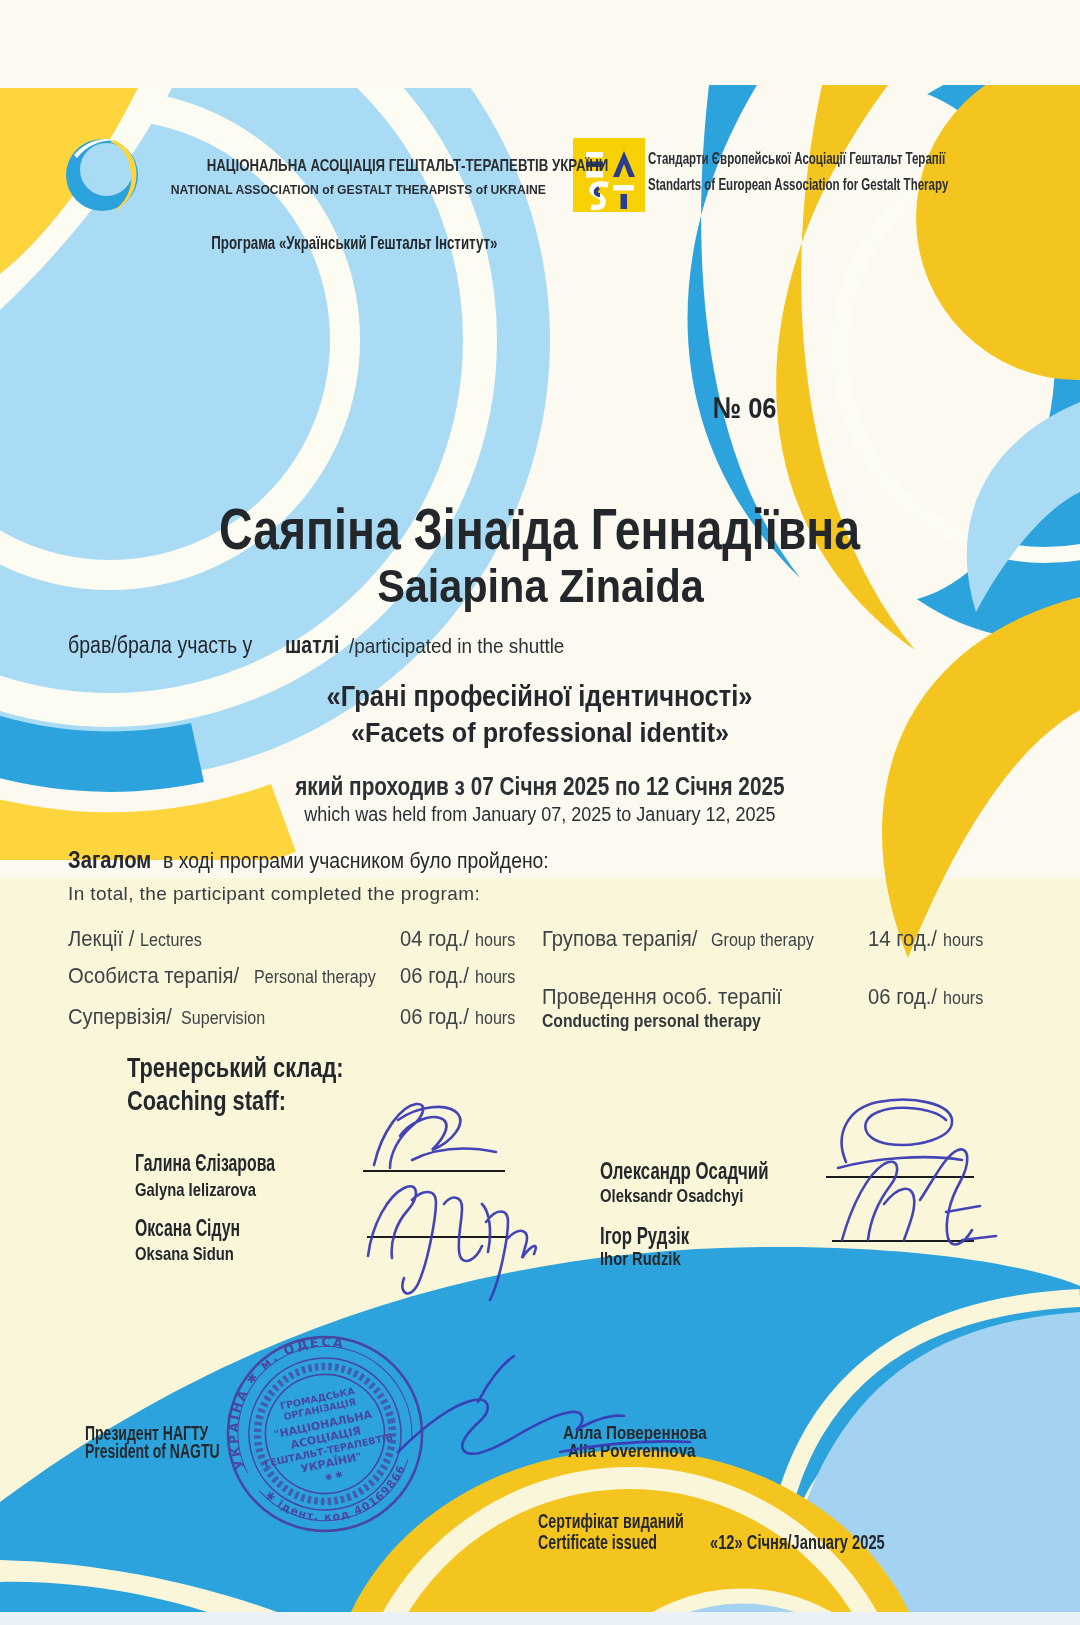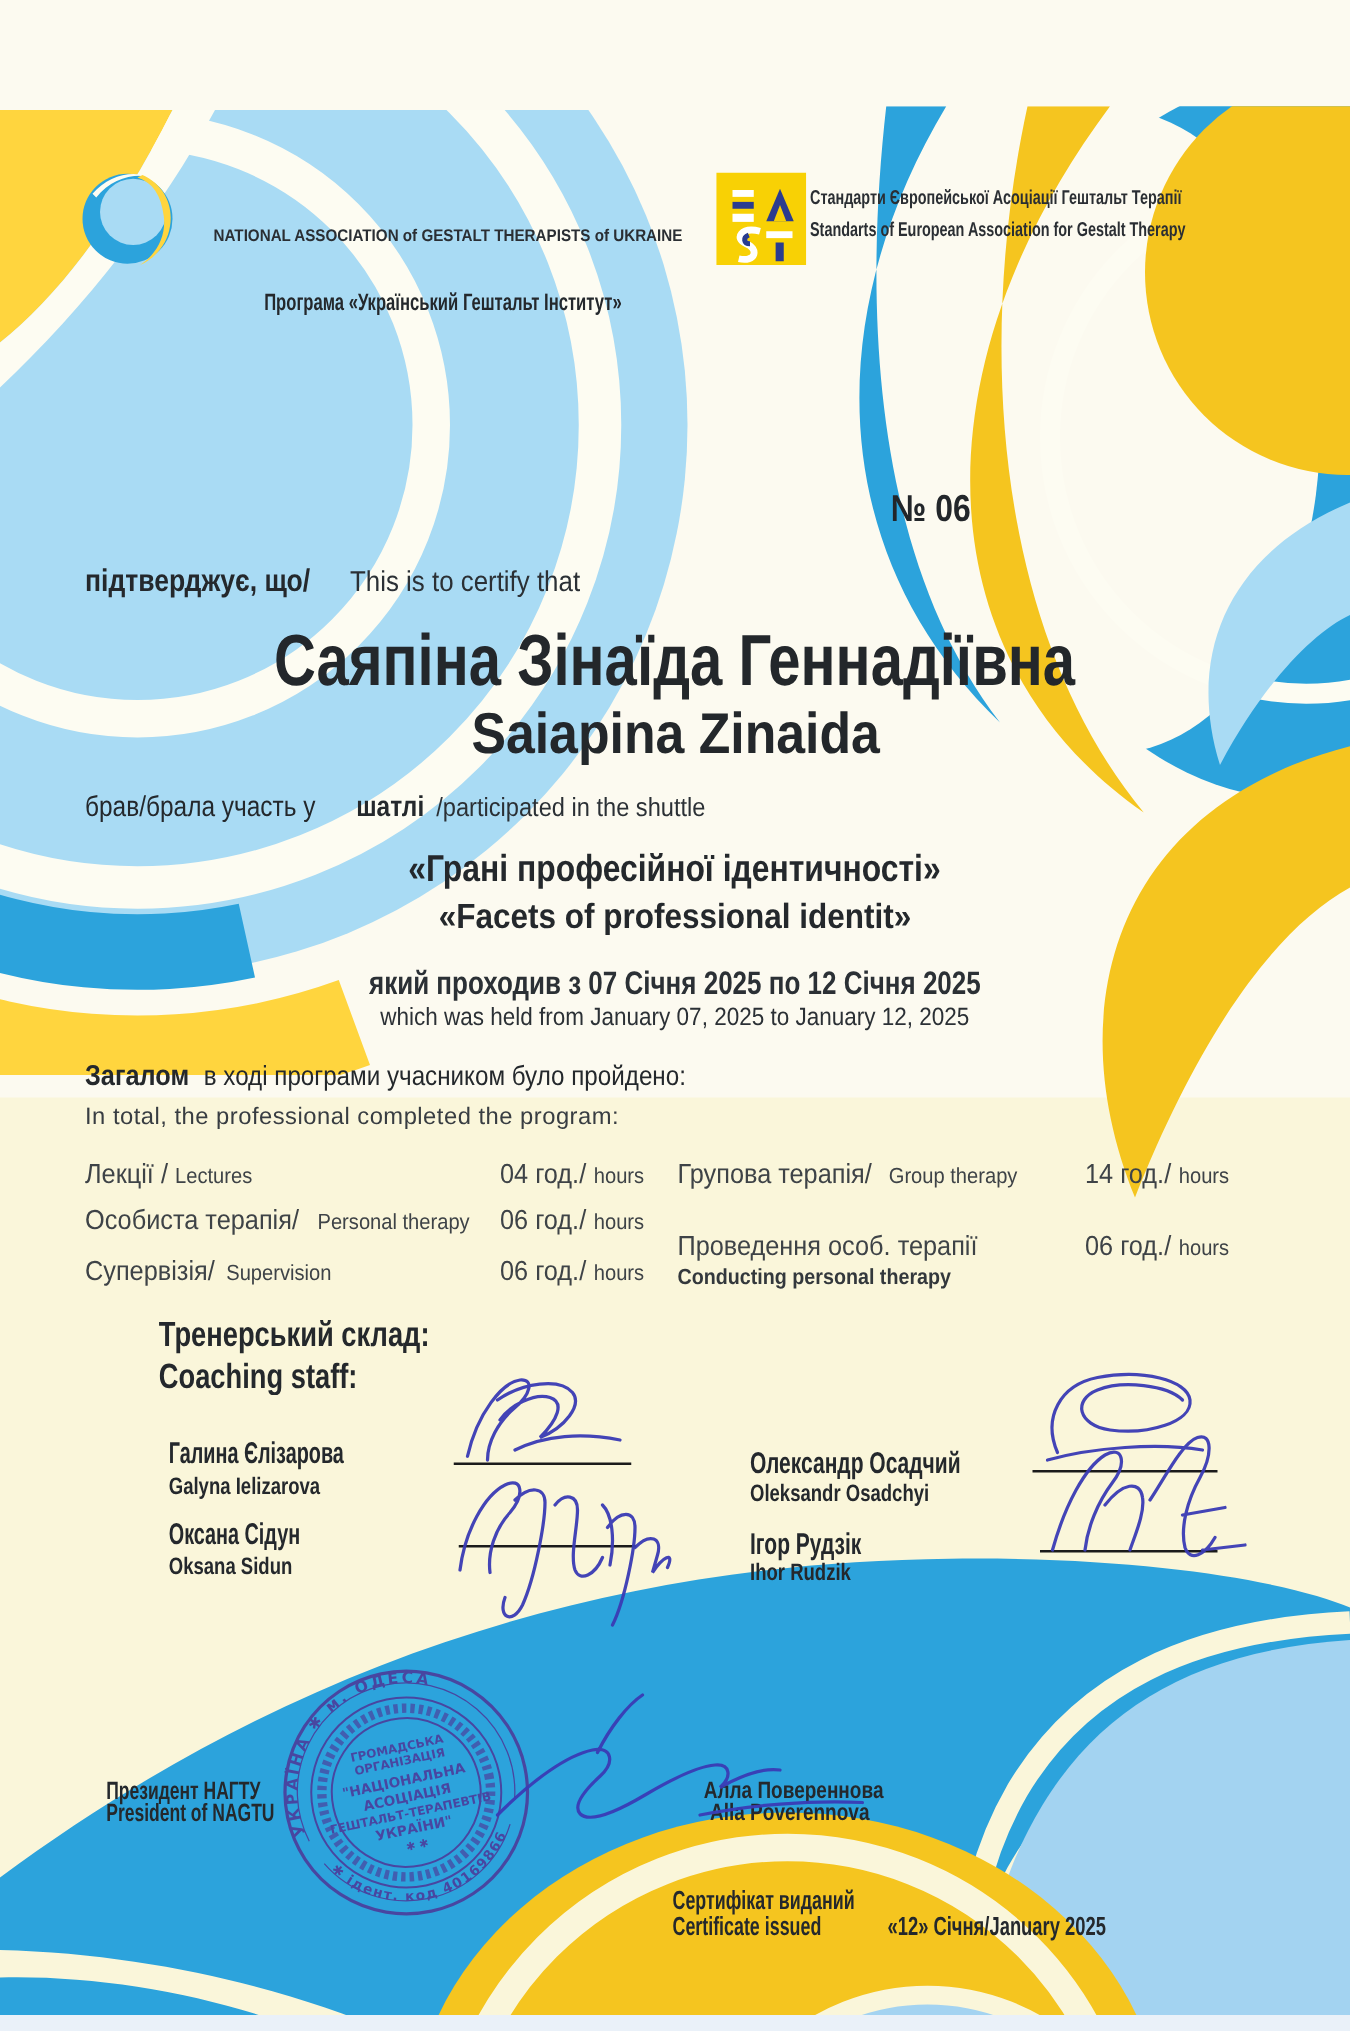--- a/index.html
+++ b/index.html
@@ -81,40 +81,40 @@
     <rect x="13" y="23.5" width="17" height="5.5" fill="#2A3C8F"></rect>
     <rect x="13" y="33" width="17" height="6.5" fill="#ffffff"></rect>
     <path d="M40,39 L51,13 L62,39 Z" fill="#2A3C8F"></path>
     <path d="M46,39 L51,26 L56,39 Z" fill="#F8D105"></path>
     <path d="M35,47 C20,43 14,53 24,57 C34,61 32,72 18,69" fill="none" stroke="#ffffff" stroke-width="5.5"></path>
     <path d="M26,50 C21,52 22,57 27,57" fill="none" stroke="#2A3C8F" stroke-width="4"></path>
     <rect x="40" y="47" width="21" height="5.5" fill="#ffffff"></rect>
     <rect x="47.5" y="56" width="6.5" height="15" fill="#2A3C8F"></rect>
   </svg>
 
+  <div class="abs" style="left:150px;top:157px;width:404px;text-align:center">
+    <span class="sq b" style="--sx:.78;font-size:17px;color:#2A2E33">НАЦІОНАЛЬНА АСОЦІАЦІЯ ГЕШТАЛЬТ-ТЕРАПЕВТІВ УКРАЇНИ</span>
+  </div>
   <div class="abs" style="left:150px;top:180px;width:404px;text-align:center">
     <span class="sq b" style="--sx:.9;font-size:13.5px;color:#2A2E33">NATIONAL ASSOCIATION of GESTALT THERAPISTS of UKRAINE</span>
   </div>
   <div class="abs" style="left:150px;top:233px;width:404px;text-align:center">
     <span class="sq b" style="--sx:.7;font-size:19px;color:#24282C">Програма «Український Гештальт Інститут»</span>
   </div>
   <div class="abs" style="left:648px;top:150px">
     <span class="sq sql b" style="--sx:.72;font-size:16px;color:#2A2E33">Стандарти Європейської Асоціації Гештальт Терапії</span>
   </div>
   <div class="abs" style="left:648px;top:176px">
     <span class="sq sql b" style="--sx:.72;font-size:16px;color:#2A2E33">Standarts of European Association for Gestalt Therapy</span>
   </div>
 
   <div class="abs" style="left:410px;width:670px;top:392px;text-align:center">
     <span class="sq b" style="--sx:.85;font-size:30px;color:#22262A">№ 06</span>
   </div>
 
-  <div class="abs" style="left:68px;top:452px">
-    <span class="sq sql b" style="--sx:.85;font-size:25px">підтверджує, що/</span><span class="sq sql" style="--sx:.9;font-size:23px;color:#2B3035">This is to certify that</span>
-  </div>
   <div class="abs ctr" style="top:498px">
     <span class="sq b" style="--sx:.8;font-size:58px;color:#23272B">Саяпіна Зінаїда Геннадіївна</span>
   </div>
   <div class="abs" style="left:68px;top:633px">
     <span class="sq sql" style="--sx:.85;font-size:23px">брав/брала участь у </span><span class="sq sql b" style="--sx:.85;font-size:23px">шатлі</span><span class="sq sql" style="--sx:.9;font-size:21px;color:#2B3035"> /participated in the shuttle</span>
   </div>
 
   <div class="abs ctr" style="top:562px">
     <span class="sq b" style="--sx:.9;font-size:46px;color:#23272B">Saiapina Zinaida</span>
   </div>
@@ -128,21 +128,21 @@
     <span class="sq b" style="--sx:.8;font-size:26px;color:#2B3035">який проходив з 07 Січня 2025 по 12 Січня 2025</span>
   </div>
   <div class="abs ctr" style="top:804px">
     <span class="sq" style="--sx:.9;font-size:20px;color:#2B3035">which was held from January 07, 2025 to January 12, 2025</span>
   </div>
 
   <div class="abs" style="left:68px;top:848px">
     <span class="sq sql b" style="--sx:.88;font-size:23px">Загалом</span><span class="sq sql" style="--sx:.88;font-size:22px"> в ході програми учасником було пройдено:</span>
   </div>
   <div class="abs" style="left:68px;top:884px">
-    <span style="font-size:19px;letter-spacing:.4px;color:#383D42">In total, the professional completed the program:</span>
+    <span style="font-size:19px;letter-spacing:.4px;color:#383D42">In total, the participant completed the program:</span>
   </div>
 
   <div class="abs" style="left:68px;top:927px">
     <span class="sq sql" style="--sx:.92;font-size:22px;color:#3E4347">Лекції /</span><span class="sq sql" style="--sx:.92;font-size:17.5px;color:#3E4347">Lectures</span>
   </div>
   <div class="abs" style="left:400px;top:927px">
     <span class="sq sql" style="--sx:.92;font-size:22px;color:#3E4347">04 год./</span><span class="sq sql" style="--sx:.92;font-size:17.5px;color:#3E4347"> hours</span>
   </div>
   <div class="abs" style="left:68px;top:964px">
     <span class="sq sql" style="--sx:.92;font-size:22px;color:#3E4347">Особиста терапія/</span><span class="sq sql" style="--sx:.92;font-size:17.5px;color:#3E4347">Personal therapy</span>

